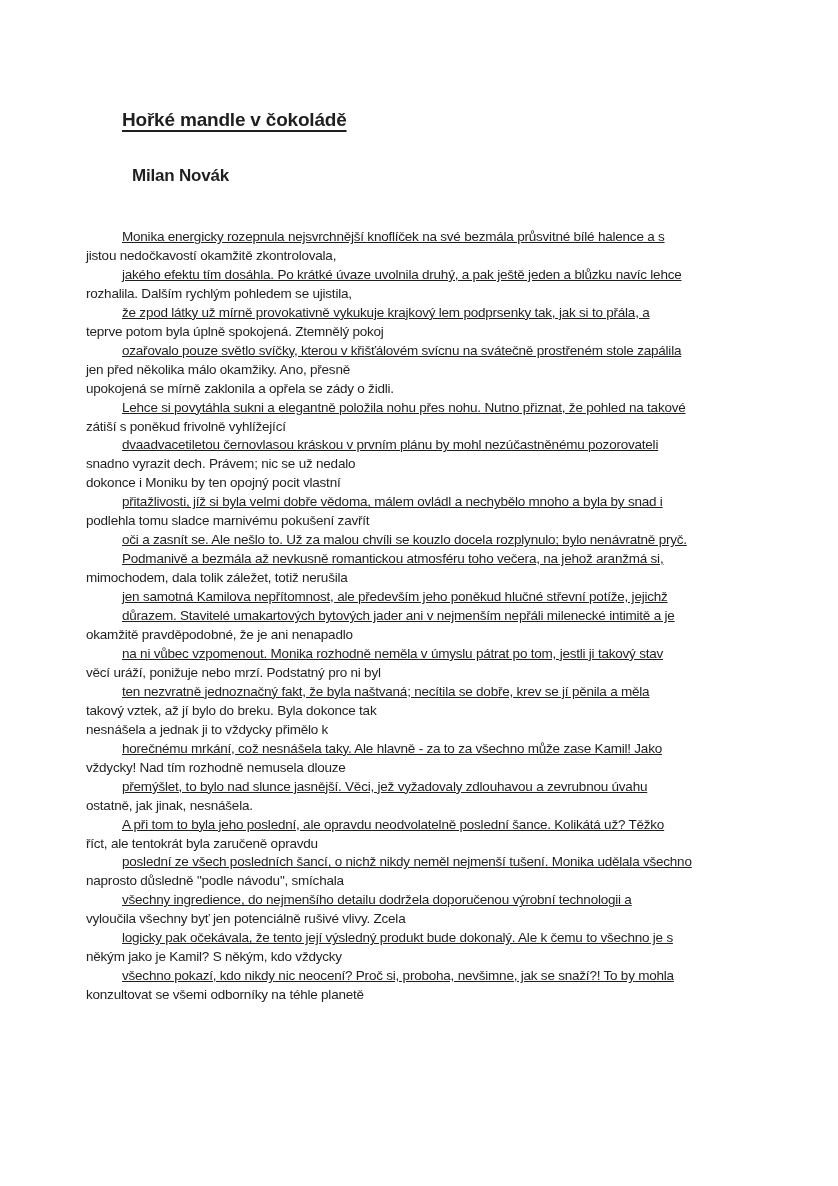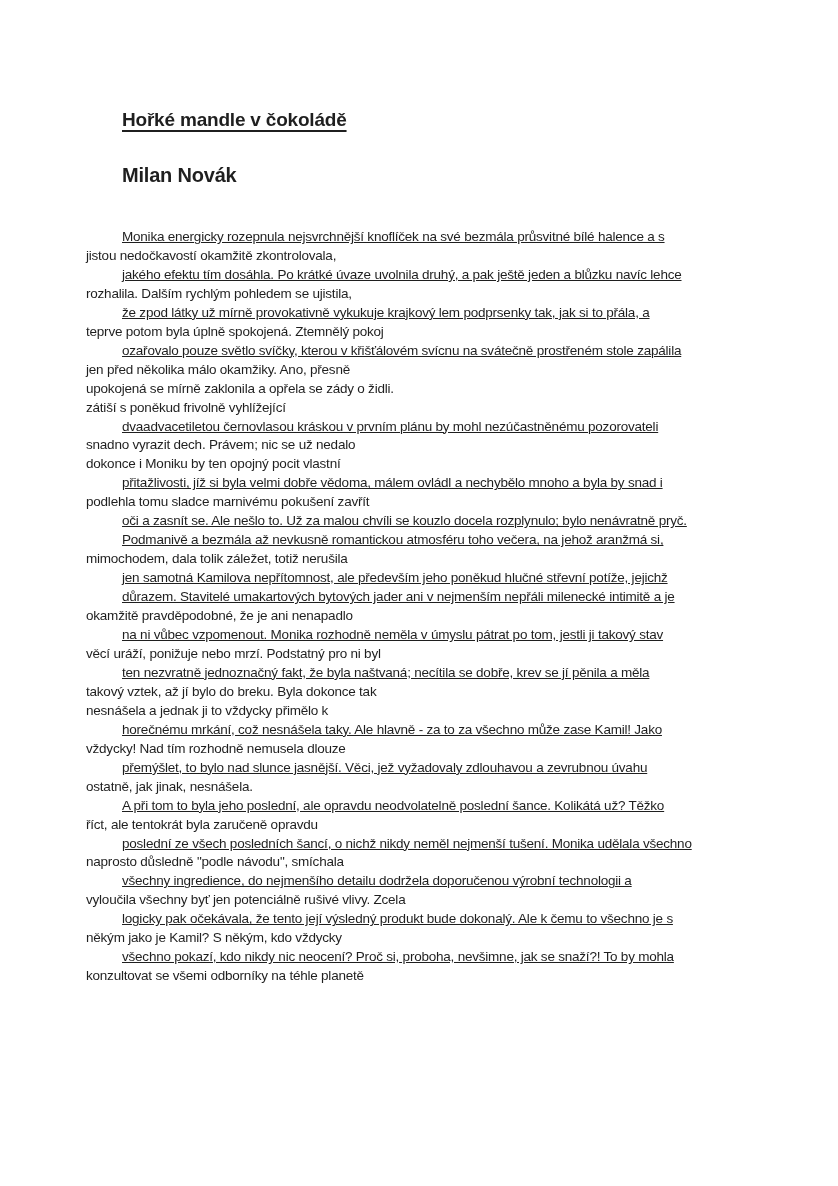--- a/index.html
+++ b/index.html
@@ -21,22 +21,22 @@
     margin: 104px 0 0 36px;
     font-size: 19px;
     line-height: 31px;
     font-weight: bold;
     text-decoration: underline;
     text-underline-offset: 4px;
     text-decoration-thickness: 2px;
     letter-spacing: -0.2px;
   }
   .doc-author {
-    margin: 29px 0 0 36px;
-    font-size: 20px;
+    margin: 29px 0 0 46px;
+    font-size: 17px;
     line-height: 23px;
     font-weight: bold;
     letter-spacing: -0.2px;
   }
   .body-text {
     margin-top: 41px;
     font-size: 13.5px;
     line-height: 18.95px;
     letter-spacing: -0.22px;
   }
@@ -58,20 +58,21 @@
     <div class="body-text">
         <div class="text-line indented">Monika energicky rozepnula nejsvrchnější knoflíček na své bezmála průsvitné bílé halence a s</div>
         <div class="text-line">jistou nedočkavostí okamžitě zkontrolovala,</div>
         <div class="text-line indented">jakého efektu tím dosáhla. Po krátké úvaze uvolnila druhý, a pak ještě jeden a blůzku navíc lehce</div>
         <div class="text-line">rozhalila. Dalším rychlým pohledem se ujistila,</div>
         <div class="text-line indented">že zpod látky už mírně provokativně vykukuje krajkový lem podprsenky tak, jak si to přála, a</div>
         <div class="text-line">teprve potom byla úplně spokojená. Ztemnělý pokoj</div>
         <div class="text-line indented">ozařovalo pouze světlo svíčky, kterou v křišťálovém svícnu na svátečně prostřeném stole zapálila</div>
         <div class="text-line">jen před několika málo okamžiky. Ano, přesně</div>
         <div class="text-line">upokojená se mírně zaklonila a opřela se zády o židli.</div>
+        <div class="text-line indented">Lehce si povytáhla sukni a elegantně položila nohu přes nohu. Nutno přiznat, že pohled na takové</div>
         <div class="text-line">zátiší s poněkud frivolně vyhlížející</div>
         <div class="text-line indented">dvaadvacetiletou černovlasou kráskou v prvním plánu by mohl nezúčastněnému pozorovateli</div>
         <div class="text-line">snadno vyrazit dech. Právem; nic se už nedalo</div>
         <div class="text-line">dokonce i Moniku by ten opojný pocit vlastní</div>
         <div class="text-line indented">přitažlivosti, jíž si byla velmi dobře vědoma, málem ovládl a nechybělo mnoho a byla by snad i</div>
         <div class="text-line">podlehla tomu sladce marnivému pokušení zavřít</div>
         <div class="text-line indented">oči a zasnít se. Ale nešlo to. Už za malou chvíli se kouzlo docela rozplynulo; bylo nenávratně pryč.</div>
         <div class="text-line indented">Podmanivě a bezmála až nevkusně romantickou atmosféru toho večera, na jehož aranžmá si,</div>
         <div class="text-line">mimochodem, dala tolik záležet, totiž nerušila</div>
         <div class="text-line indented">jen samotná Kamilova nepřítomnost, ale především jeho poněkud hlučné střevní potíže, jejichž</div>

